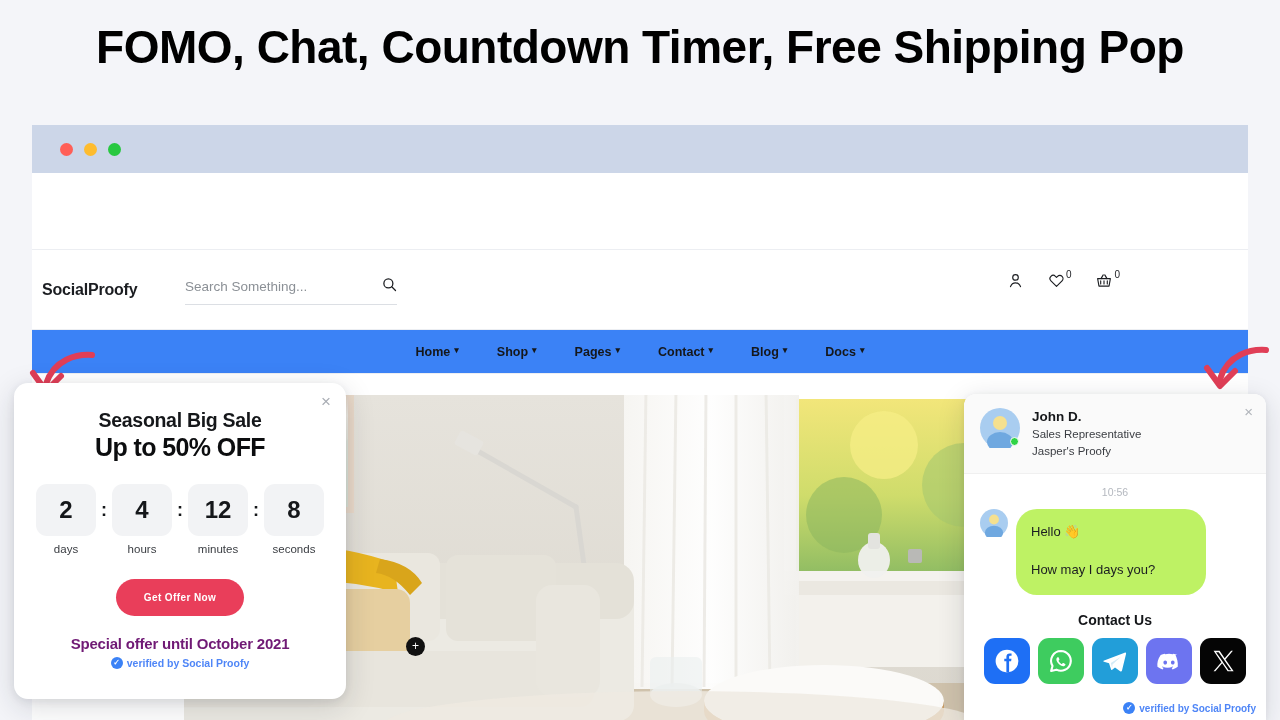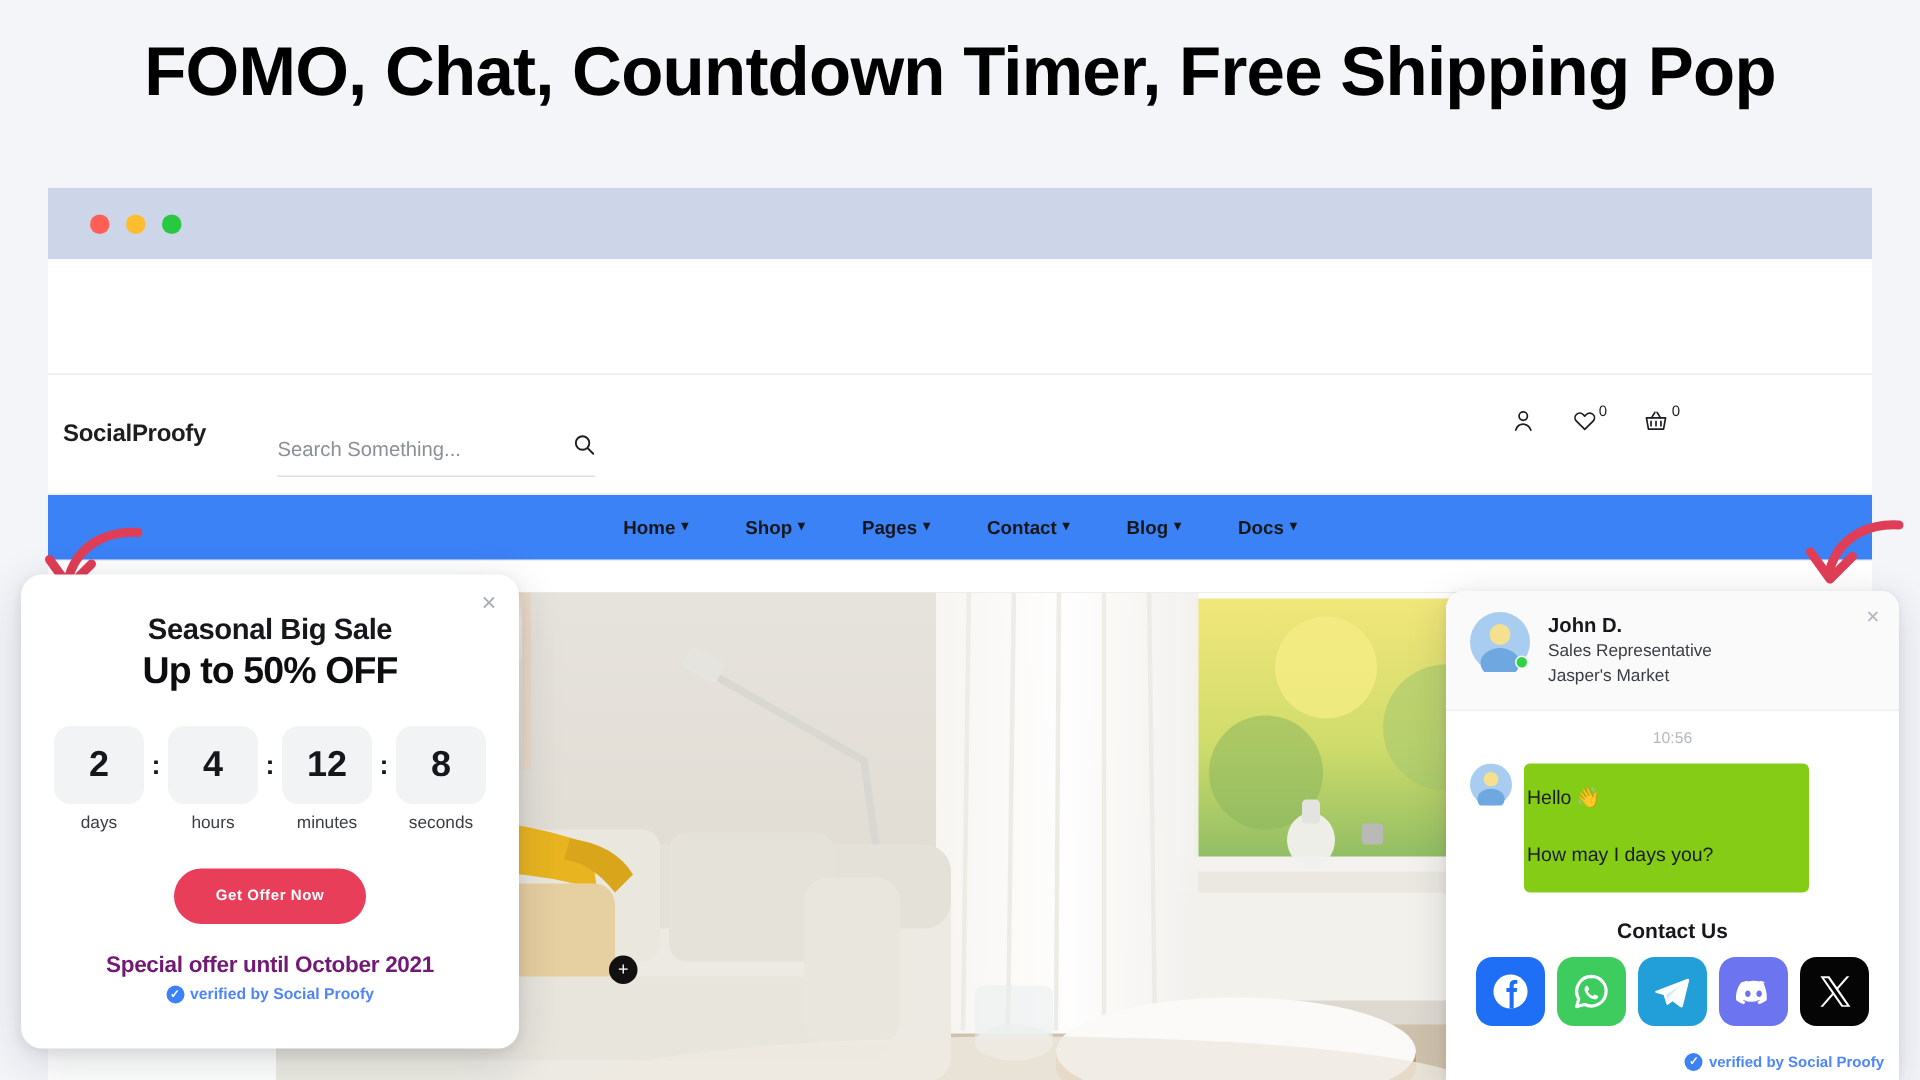--- a/index.html
+++ b/index.html
@@ -59,21 +59,21 @@
     height: 80px;
     display: flex;
     align-items: center;
     padding: 0 40px;
     border-bottom: 1px solid #eceef2;
     background: #fff;
     position: relative;
   }
   .search-box {
     position: absolute;
-    left: 153px; top: 39px;
+    left: 153px; top: 27px;
     width: 212px;
     border-bottom: 1px solid #dcdfe4;
     display: flex;
     align-items: center;
     justify-content: space-between;
     padding-bottom: 8px;
   }
   .search-input {
     border: none; outline: none;
     font-family: "Liberation Sans", sans-serif;
@@ -301,23 +301,23 @@
   }
   .chat-body { padding: 12px 16px 0; }
   .chat-time {
     text-align: center;
     font-size: 10.5px;
     color: #b4b8bf;
     margin-bottom: 11px;
   }
   .msg-row { display: flex; align-items: flex-start; gap: 8px; }
   .msg-bubble {
-    background: #84cc16;
-    border-radius: 4px;
-    padding: 13px 2px 15px;
+    background: #bef264;
+    border-radius: 21px;
+    padding: 13px 15px 15px;
     width: 190px;
   }
   .msg-line { font-size: 13px; color: #1b1d21; line-height: 1.5; }
   .msg-line + .msg-line { margin-top: 19px; }
   .contact-title {
     text-align: center;
     font-size: 14px;
     font-weight: 700;
     color: #15171a;
     margin-top: 17px;
@@ -583,21 +583,21 @@
       <svg width="40" height="40" viewBox="0 0 40 40">
         <circle cx="20" cy="20" r="20" fill="#a9cdf0"></circle>
         <circle cx="20" cy="15" r="7" fill="#f5e08f"></circle>
         <ellipse cx="20" cy="34" rx="13" ry="10" fill="#6fa8e0"></ellipse>
       </svg>
       <span class="online"></span>
     </div>
     <div>
       <div class="agent-name">John D.</div>
       <div class="agent-role">Sales Representative</div>
-      <div class="agent-org">Jasper's Market</div>
+      <div class="agent-org">Jasper's Proofy</div>
     </div>
     <span class="chat-close">×</span>
   </div>
 
   <div class="chat-body">
     <div class="chat-time">10:56</div>
 
     <div class="msg-row">
       <svg width="28" height="28" viewBox="0 0 40 40">
         <circle cx="20" cy="20" r="20" fill="#a9cdf0"></circle>

